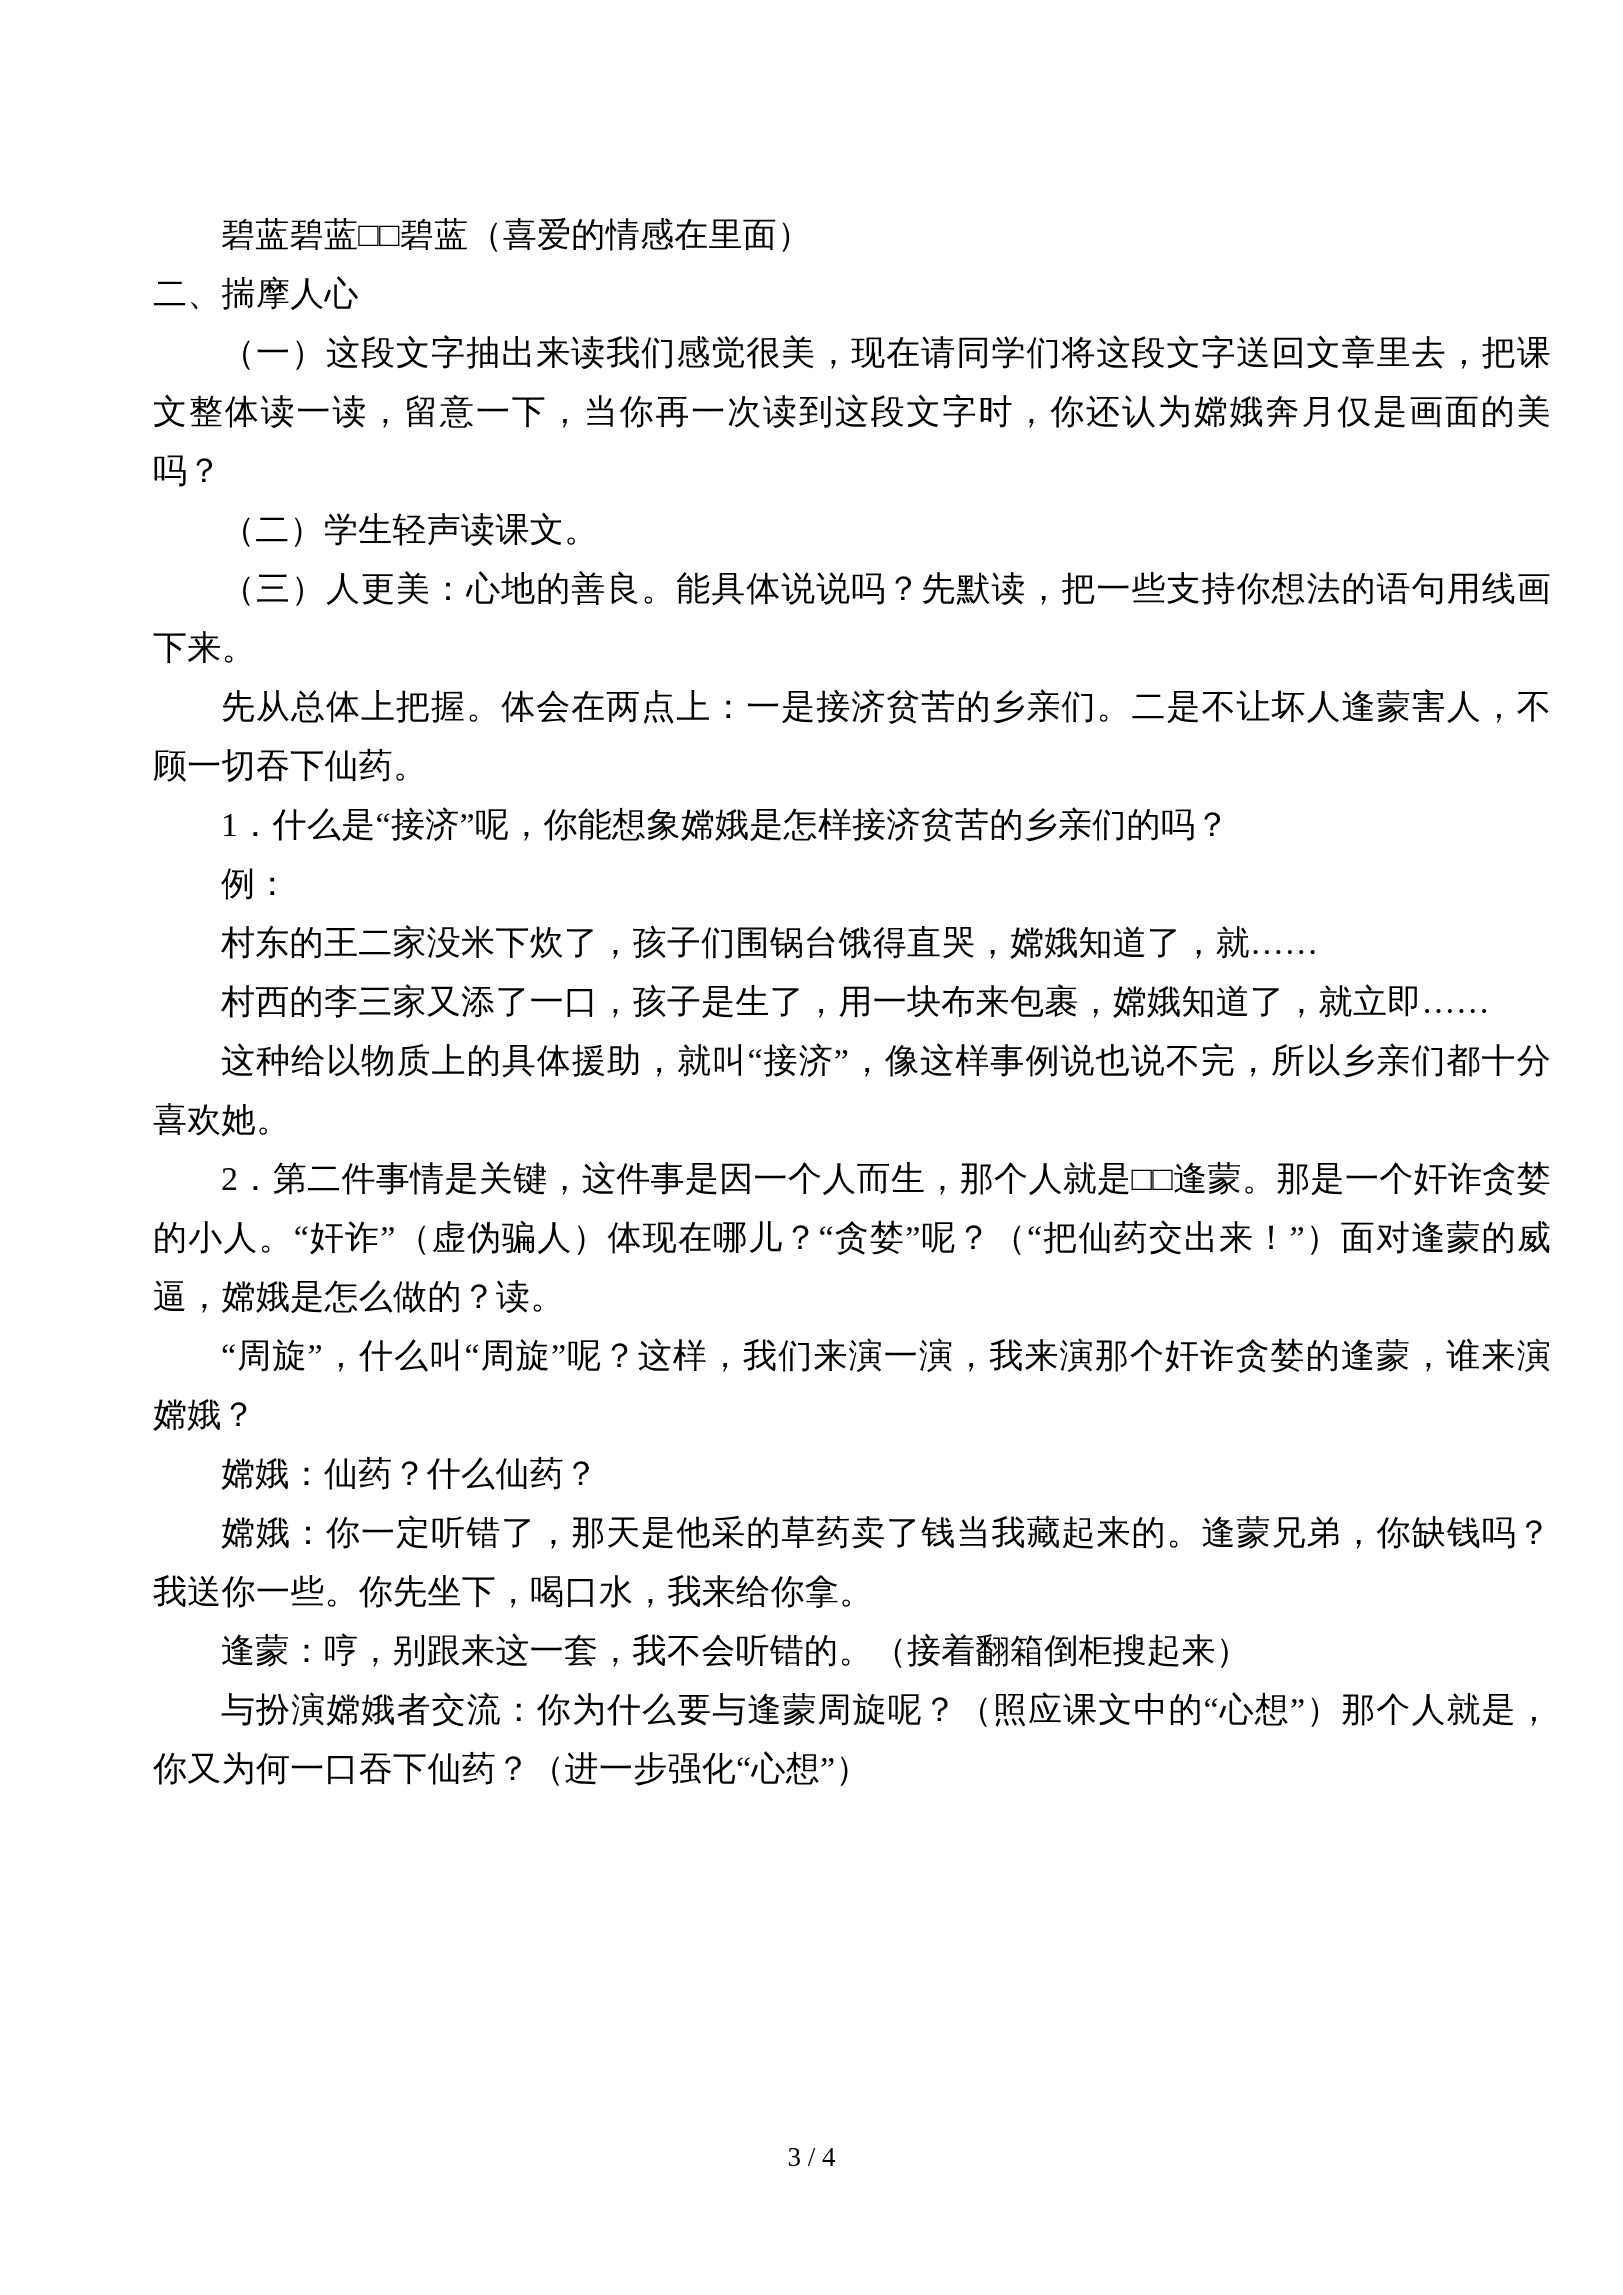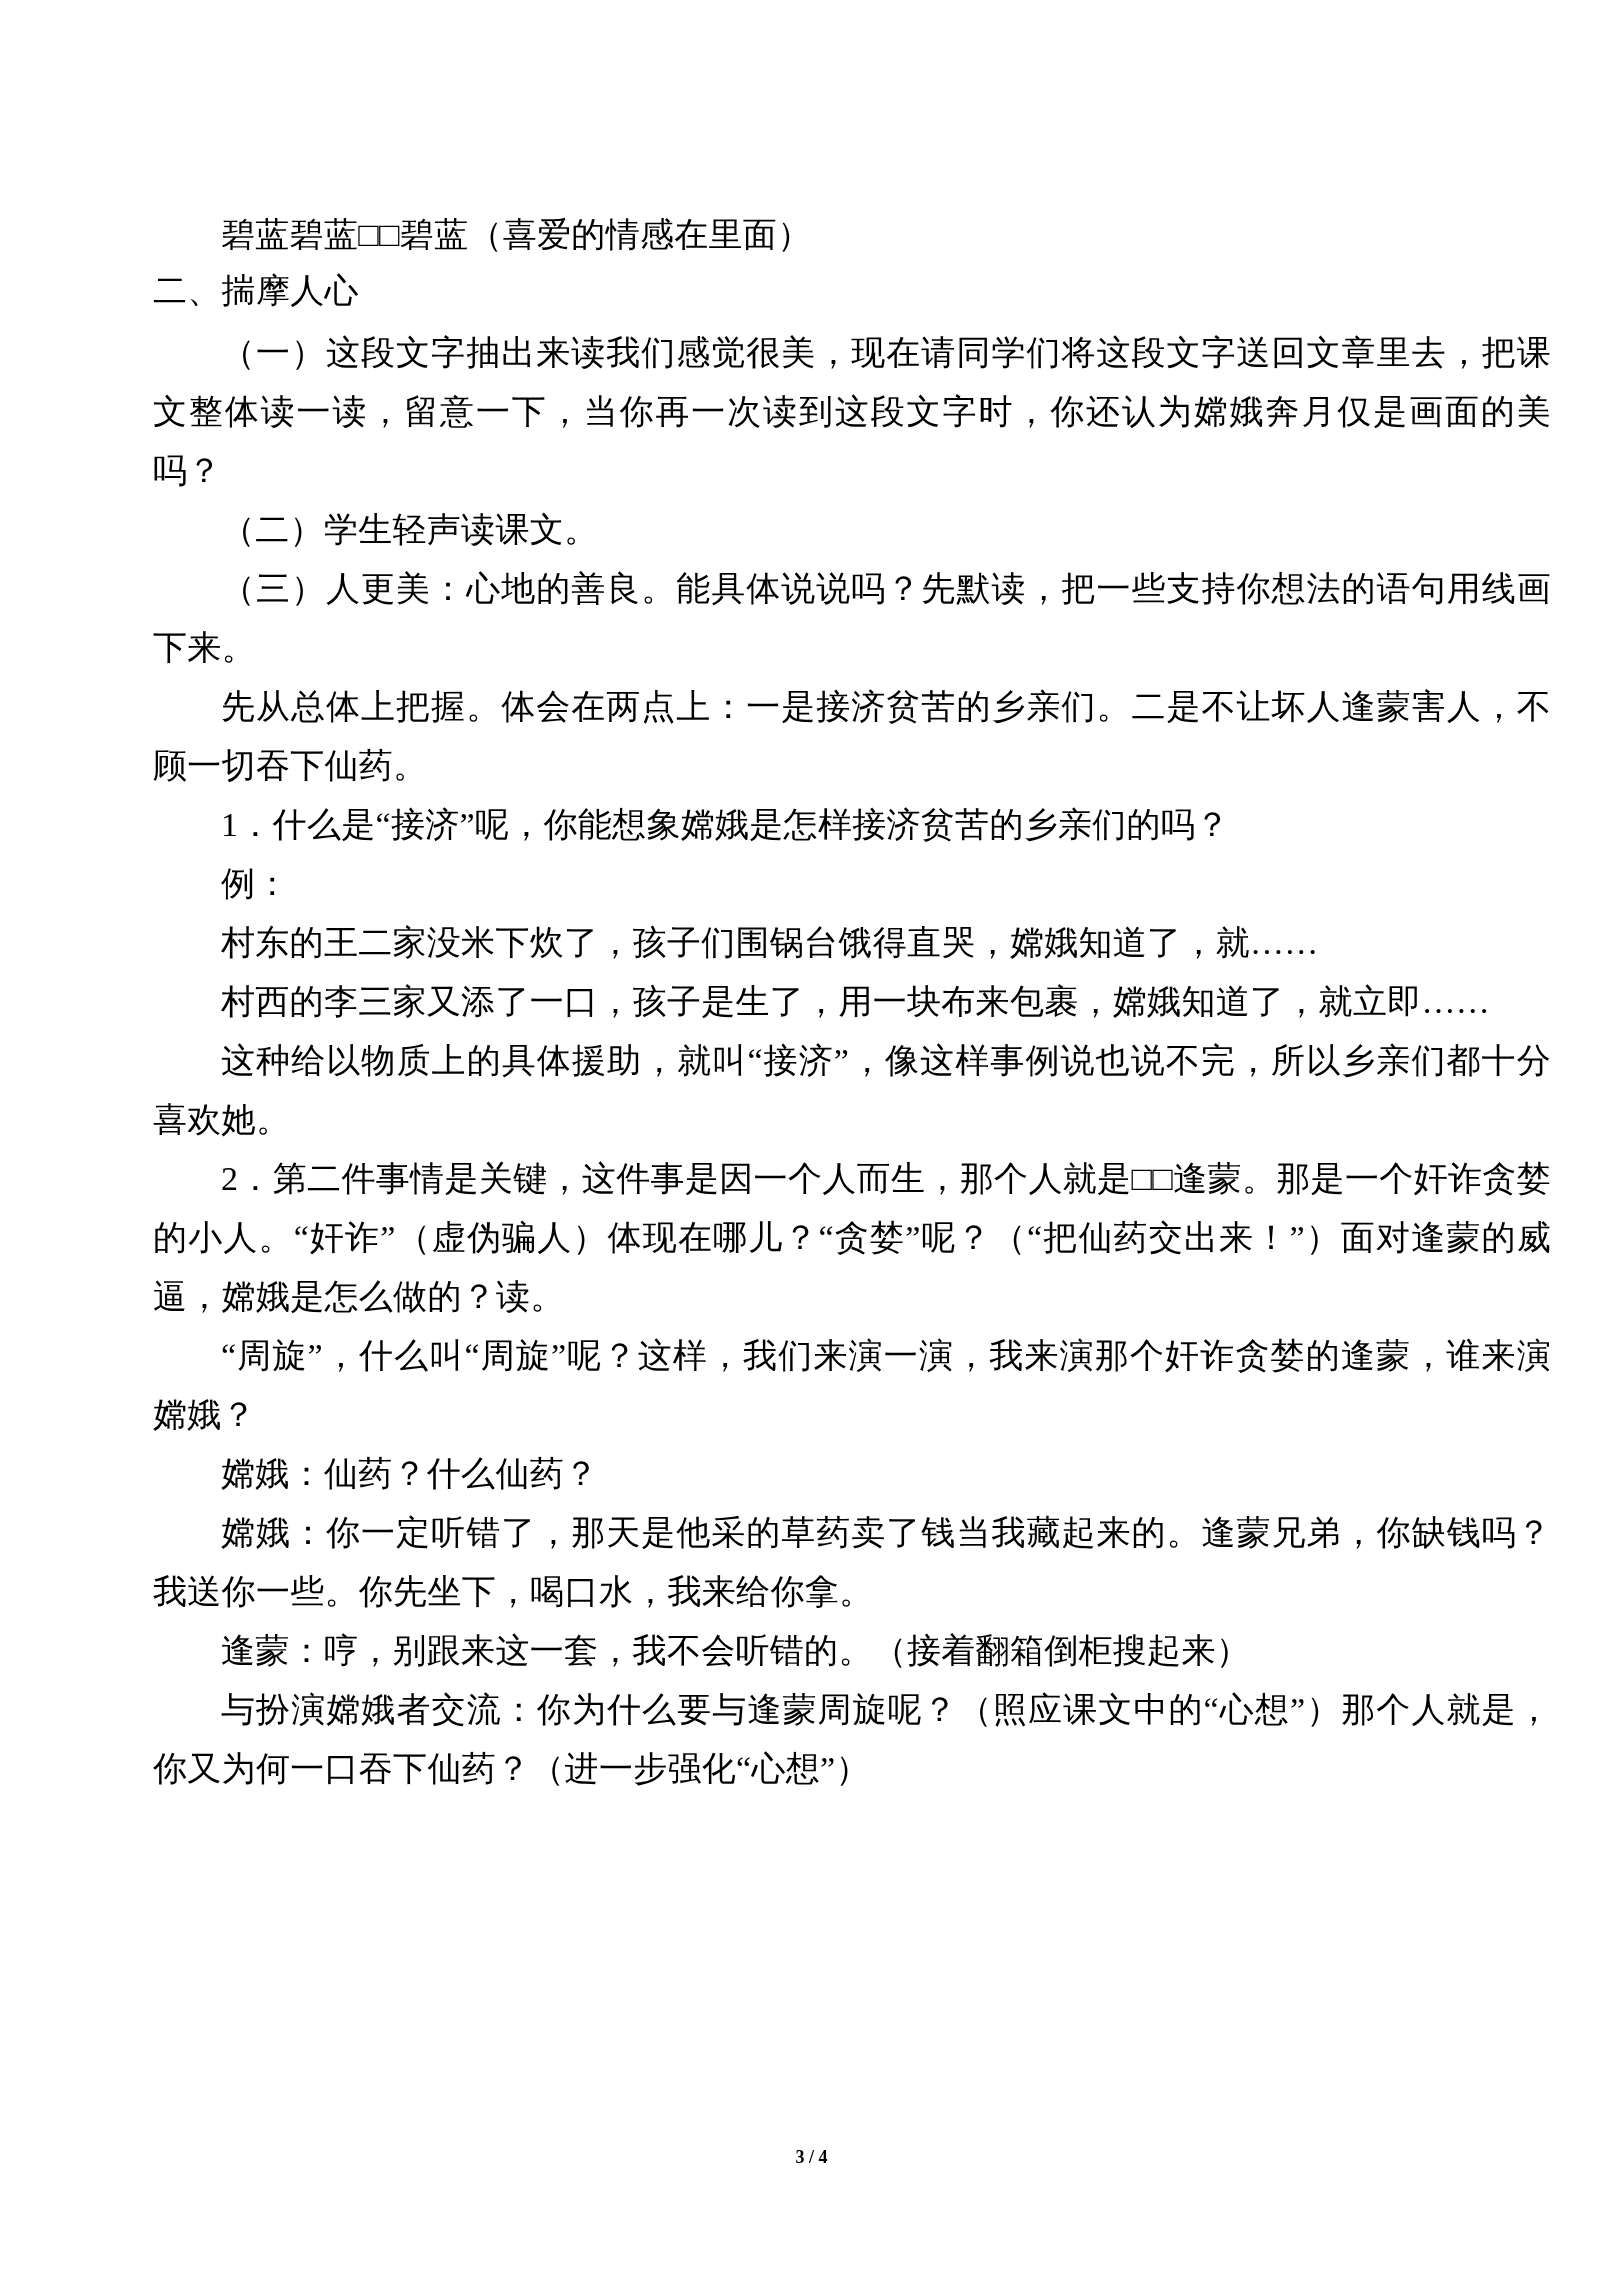--- a/index.html
+++ b/index.html
@@ -36,30 +36,29 @@
     letter-spacing: 0.3px;
   }
   .content p {
     margin: 0;
     padding: 0;
     text-indent: 2em;
     word-break: break-all;
   }
   .content p.no-indent {
     text-indent: 0;
-    font-family: Liberation Mono, monospace;
   }
   .footer {
     position: absolute;
     left: 0;
     right: 0;
     top: 2141px;
     text-align: center;
-    font-size: 18px;
-    font-weight: 700;
+    font-size: 27px;
+    font-weight: 400;
     line-height: 33px;
   }
 </style>
 </head>
 <body>
 
 <div class="page">
   <div class="content" id="content">
       <p class="para">碧蓝碧蓝□□碧蓝（喜爱的情感在里面）</p>
       <p class="para no-indent">二、揣摩人心</p>

